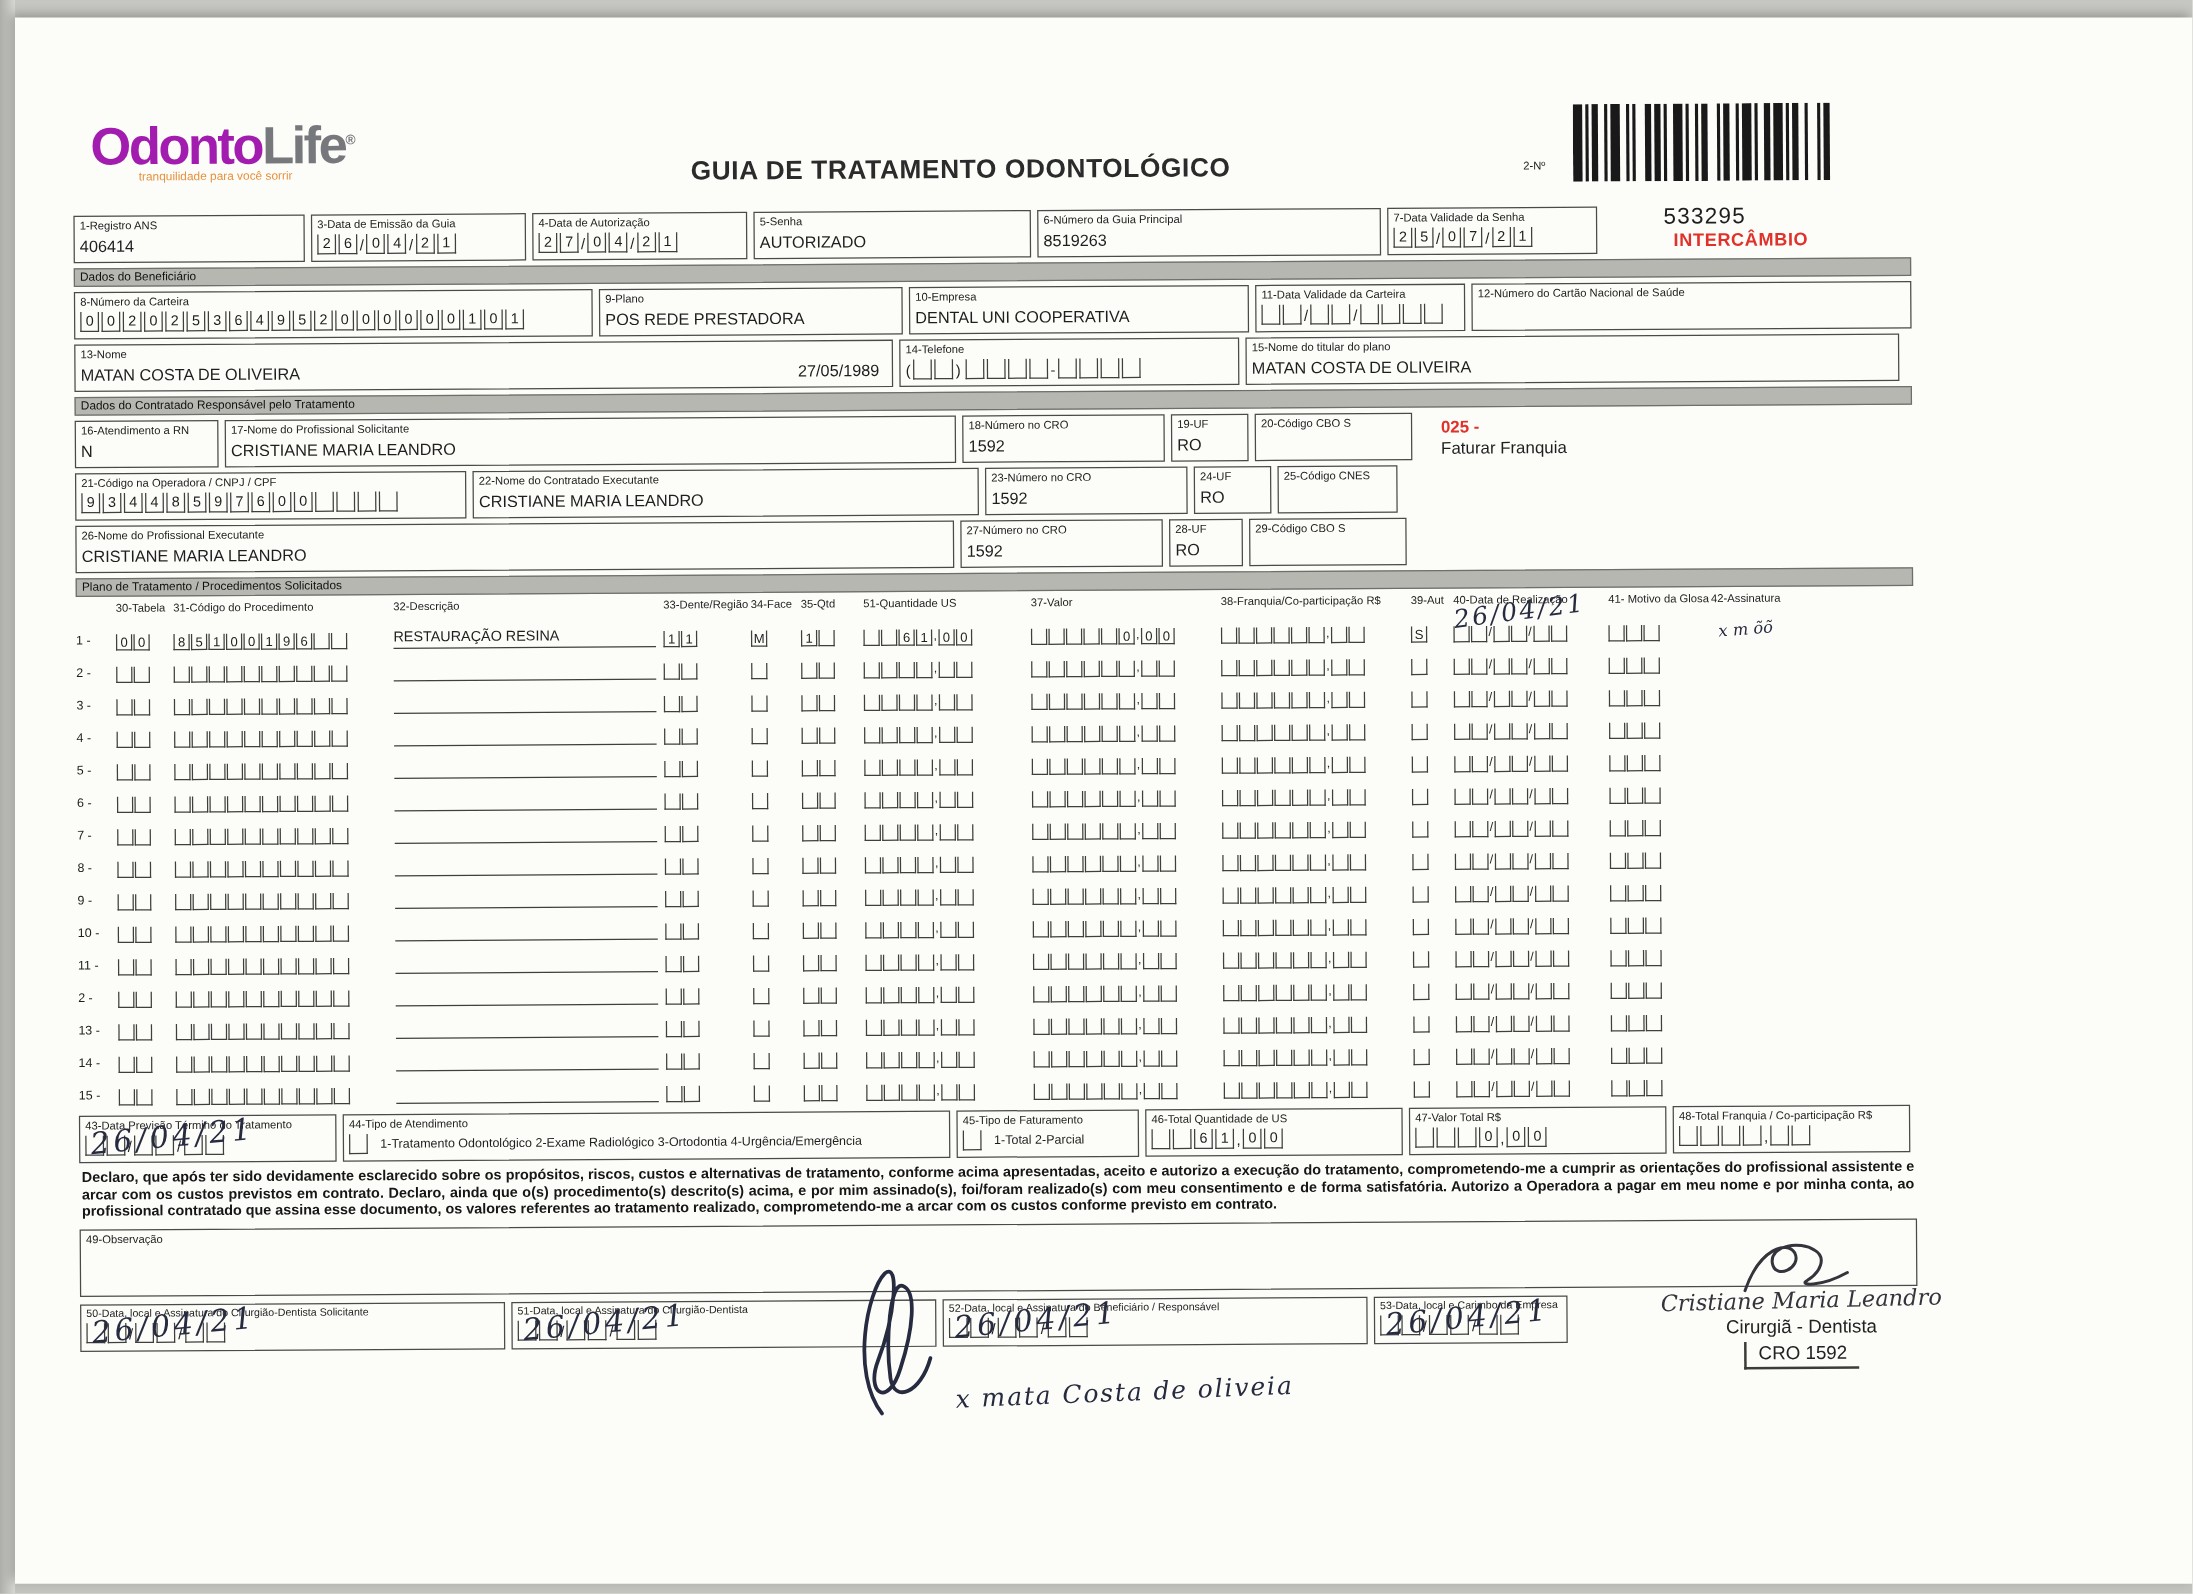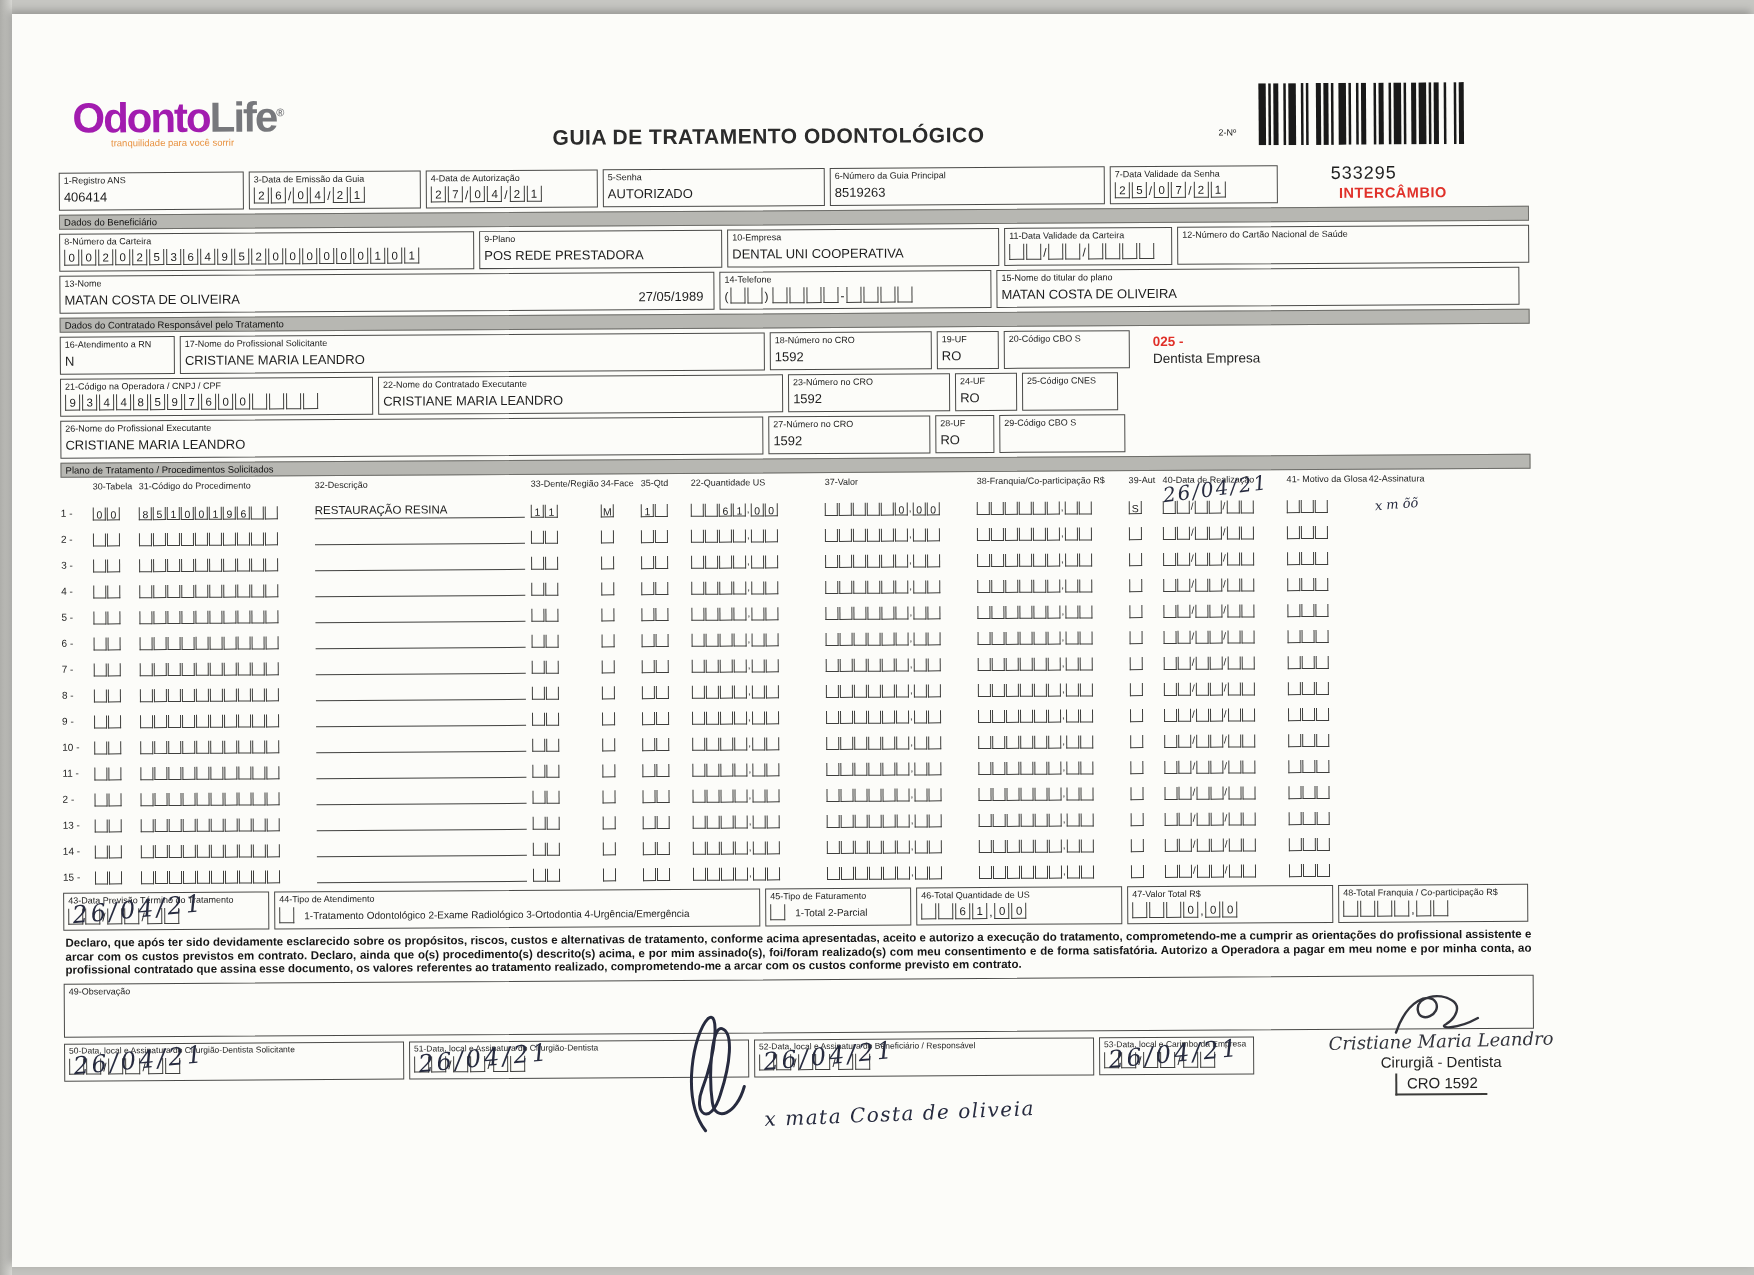--- a/index.html
+++ b/index.html
@@ -315,21 +315,21 @@
         <div class="fbox" style="width:62px">
           <div class="flabel">19-UF</div>
           <div class="fvalue">RO</div>
         </div>
         <div class="fbox" style="width:126px">
           <div class="flabel">20-Código CBO S</div>
           <div class="fvalue"></div>
         </div>
         <div class="billing-note">
           <div class="note-code">025 -</div>
-          <div class="note-text">Dentista Empresa</div>
+          <div class="note-text">Faturar Franquia</div>
         </div>
       </div>
 
       <div class="frow">
         <div class="fbox" style="width:313px">
           <div class="flabel">21-Código na Operadora / CNPJ / CPF</div>
           <div class="comb">
               <span class="cc">9</span>
               <span class="cc">3</span>
               <span class="cc">4</span>
@@ -388,21 +388,21 @@
 
       <div class="proc">
         <div class="proc-header" id="proc-header">
           <div class="ph pc-num"></div>
         <div class="ph pc-tab">30-Tabela</div>
             <div class="ph pc-cod">31-Código do Procedimento</div>
             <div class="ph pc-desc">32-Descrição</div>
             <div class="ph pc-dente">33-Dente/Região</div>
             <div class="ph pc-face">34-Face</div>
             <div class="ph pc-qtd">35-Qtd</div>
-            <div class="ph pc-qus">22-Quantidade US</div>
+            <div class="ph pc-qus">51-Quantidade US</div>
             <div class="ph pc-val">37-Valor</div>
             <div class="ph pc-fra">38-Franquia/Co-participação R$</div>
             <div class="ph pc-aut">39-Aut</div>
             <div class="ph pc-data">40-Data de Realização</div>
             <div class="ph pc-glosa">41- Motivo da Glosa</div>
             <div class="ph pc-ass">42-Assinatura</div>
           </div>
         <div id="proc-rows">
             <div class="prow">
               <div class="pcell pc-num pnum">1 -</div>

